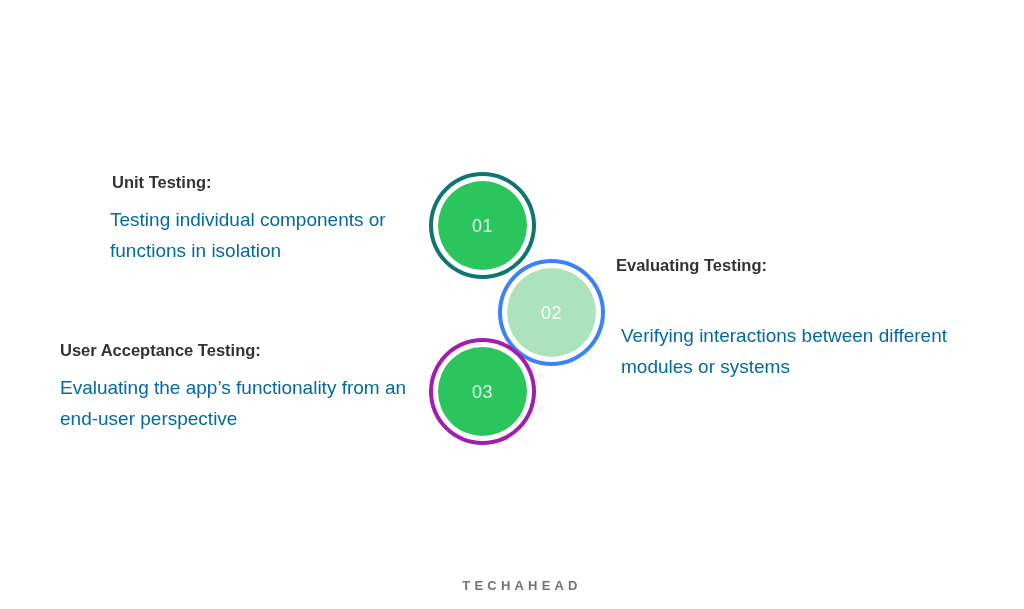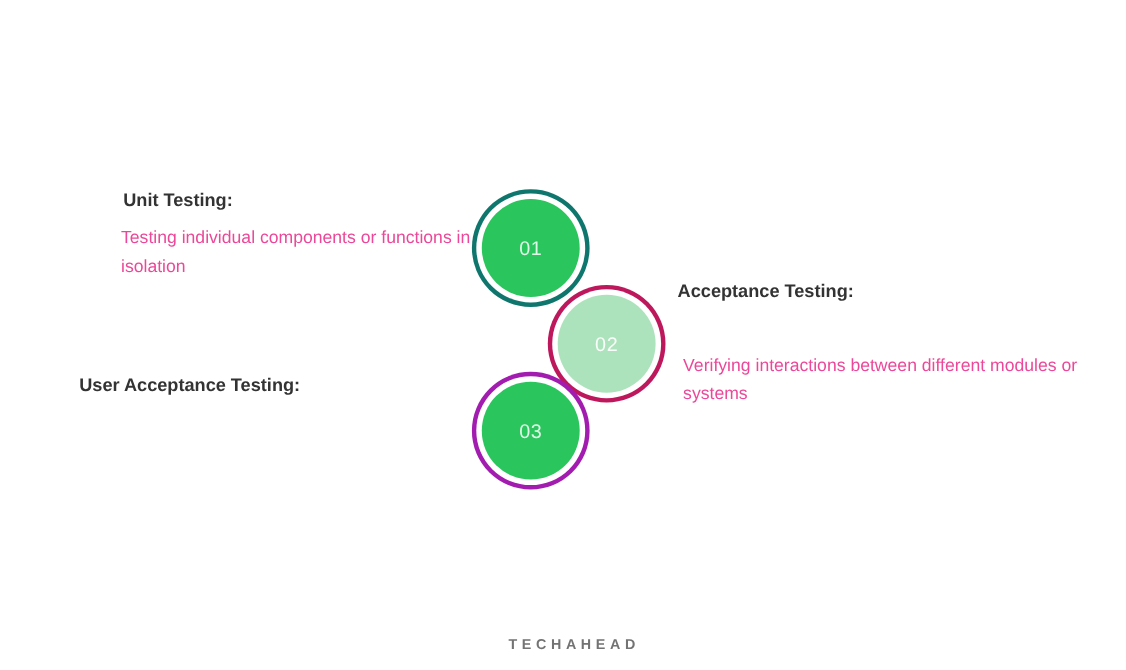--- a/index.html
+++ b/index.html
@@ -71,21 +71,21 @@
     z-index: 1;
   }
   #circle-01 .core { background: #2BC55E; }
 
   
   #circle-02 {
     left: 498px;
     top: 259px;
     width: 107px;
     height: 107px;
-    background: #be185d;
+    background: #3b82f6;
     z-index: 2;
   }
   #circle-02 .core { background: #ADE3BC; }
   #circle-02 .num { color: rgba(255,255,255,0.92); }
 
   
   #circle-03 {
     left: 429px;
     top: 338px;
     width: 107px;
@@ -99,44 +99,44 @@
   .block { position: absolute; z-index: 5; }
   .block .b-title {
     font-size: 16.5px;
     font-weight: bold;
     color: #333333;
     line-height: 1.2;
     margin: 0 0 11px 0;
     font-family: "Liberation Sans", sans-serif;
   }
   .block .b-body {
-    font-size: 16px;
+    font-size: 19px;
     font-weight: 400;
-    color: #ec4899;
+    color: #0369a1;
     line-height: 1.65;
     margin: 0;
     font-family: "Liberation Sans", sans-serif;
   }
 
   #block-unit {
     left: 110px;
     top: 173px;
     width: 320px;
   }
   #block-unit .b-title { margin-left: 2px; }
 
   #block-integration {
     left: 616px;
     top: 256px;
     width: 375px;
   }
   #block-integration .b-body { margin-left: 5px; margin-top: 44px; }
 
   #block-uat {
-    left: 72px;
+    left: 60px;
     top: 341px;
     width: 360px;
   }
 
   
   #footer-watermark {
     position: absolute;
     left: 0;
     right: 0;
     top: 578px;
@@ -154,26 +154,27 @@
 <body>
 
 <div class="canvas">
 
   <div class="block" id="block-unit">
     <p class="b-title">Unit Testing:</p>
     <p class="b-body">Testing individual components or functions in isolation</p>
   </div>
 
   <div class="block" id="block-integration">
-    <p class="b-title">Acceptance Testing:</p>
+    <p class="b-title">Evaluating Testing:</p>
     <p class="b-body">Verifying interactions between different modules or systems</p>
   </div>
 
   <div class="block" id="block-uat">
     <p class="b-title">User Acceptance Testing:</p>
+    <p class="b-body">Evaluating the app’s functionality from an end-user perspective</p>
   </div>
 
   <div class="circle" id="circle-01">
     <span class="ring-gap"></span>
     <span class="core"></span>
     <span class="num">01</span>
   </div>
 
   <div class="circle" id="circle-02">
     <span class="ring-gap"></span>

